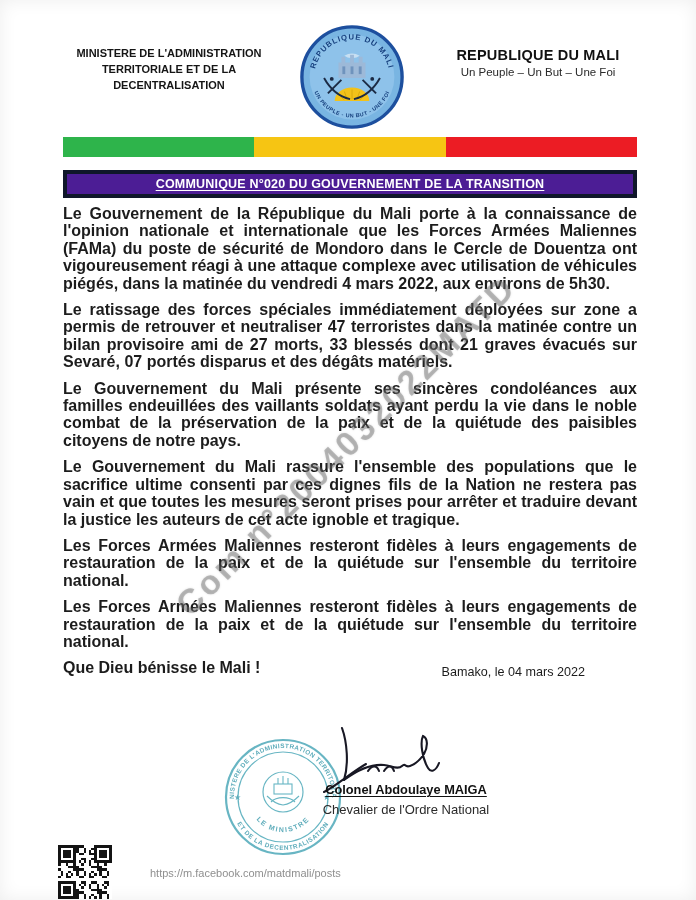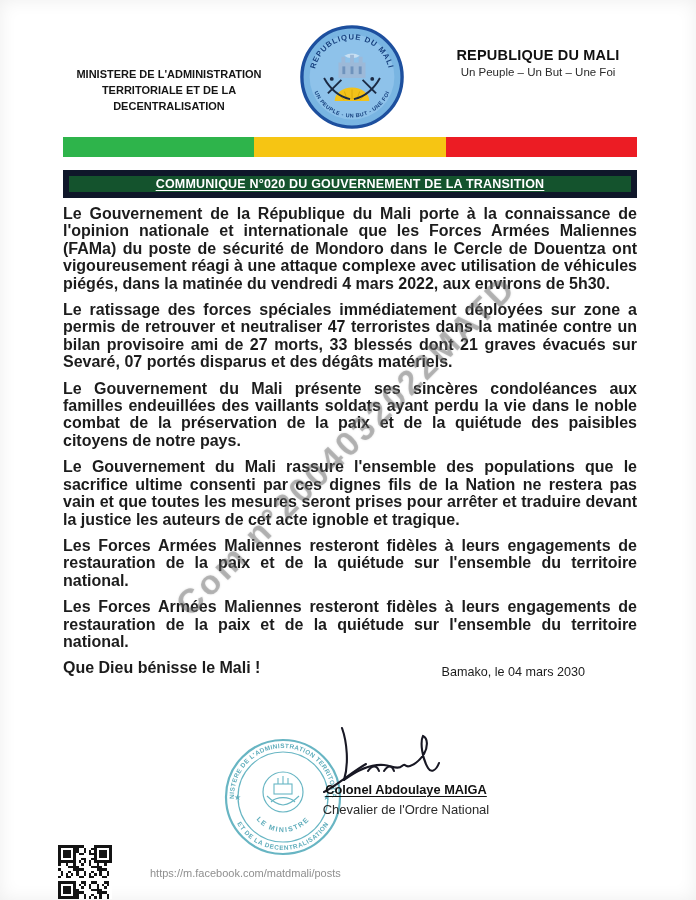--- a/index.html
+++ b/index.html
@@ -6,36 +6,36 @@
   html,body { background:#ffffff; }
   body { font-family:"Liberation Sans", sans-serif; }
   .page {
     position:relative; width:696px; height:900px; margin:0 auto;
     background:#fff; overflow:hidden; color:#1f1f1f;
     box-shadow: inset 0 0 18px rgba(0,0,0,.07);
   }
   
   .ministry {
     position:absolute; left:76px; top:45px; width:186px;
-    text-align:center; font-weight:bold; font-size:11px; line-height:16px; color:#151515;margin-top:21px;
+    text-align:center; font-weight:bold; font-size:11px; line-height:16px; color:#151515;
   }
   .emblem { position:absolute; left:299px; top:24px; width:106px; height:106px; }
   .republique { position:absolute; left:443px; top:47px; width:190px; text-align:center; }
   .rep-title { font-weight:bold; font-size:14.5px; letter-spacing:.2px; color:#111; }
   .rep-motto { font-size:11.5px; margin-top:3px; color:#2a2a2a; }
   
   .flag-band { position:absolute; left:63px; top:137px; width:574px; height:20px; display:flex; }
   .flag-band > div { flex:1; }
   .flag-green  { background:#2eb44b; }
   .flag-yellow { background:#f6c513; }
   .flag-red    { background:#ec1c24; }
   
   .banner {
     position:absolute; left:63px; top:170px; width:574px; height:28px;
-    background:#14532d; border:6px solid #0f172a;
+    background:#4c1d95; border:4px solid #0f172a;
     display:flex; align-items:center; justify-content:center;
   }
   .banner span {
     color:#ffffff; font-weight:bold; font-size:12.5px; letter-spacing:.2px;
     text-decoration:underline; text-underline-offset:2px;
   }
   
   .content {
     position:absolute; left:63px; top:205px; width:574px;
     font-size:16px; line-height:17.4px; text-align:justify; color:#1c1c1c;font-weight:bold;
@@ -156,21 +156,21 @@
     <p>Le ratissage des forces spéciales immédiatement déployées sur zone a permis de retrouver et neutraliser 47 terroristes dans la matinée contre un bilan provisoire ami de 27 morts, 33 blessés dont 21 graves évacués sur Sevaré, 07 portés disparus et des dégâts matériels.</p>
     <p>Le Gouvernement du Mali présente ses sincères condoléances aux familles endeuillées des vaillants soldats ayant perdu la vie dans le noble combat de la préservation de la paix et de la quiétude des paisibles citoyens de notre pays.</p>
     <p>Le Gouvernement du Mali rassure l'ensemble des populations que le sacrifice ultime consenti par ces dignes fils de la Nation ne restera pas vain et que toutes les mesures seront prises pour arrêter et traduire devant la justice les auteurs de cet acte ignoble et tragique.</p>
     <p>Les Forces Armées Maliennes resteront fidèles à leurs engagements de restauration de la paix et de la quiétude sur l'ensemble du territoire national.</p>
     <p>Les Forces Armées Maliennes resteront fidèles à leurs engagements de restauration de la paix et de la quiétude sur l'ensemble du territoire national.</p>
     <p>Que Dieu bénisse le Mali !</p>
   </div>
 
   <div class="watermark">Com n°2004032022MATD</div>
 
-  <div class="place-date">Bamako, le 04 mars 2030</div>
+  <div class="place-date">Bamako, le 04 mars 2022</div>
 
 
   <div class="stamp">
     <svg viewBox="0 0 122 122" width="122" height="122">
       <circle cx="61" cy="61" r="57" fill="none" stroke="#58aebd" stroke-width="2.2"></circle>
       <circle cx="61" cy="61" r="45" fill="none" stroke="#58aebd" stroke-width="1.2"></circle>
       <defs>
         <path id="stampT" d="M 12,61 A 49,49 0 0 1 110,61"></path>
         <path id="stampB" d="M 8,61 A 53,53 0 0 0 114,61"></path>
         <path id="stampI" d="M 26,61 A 35,35 0 0 0 96,61"></path>

